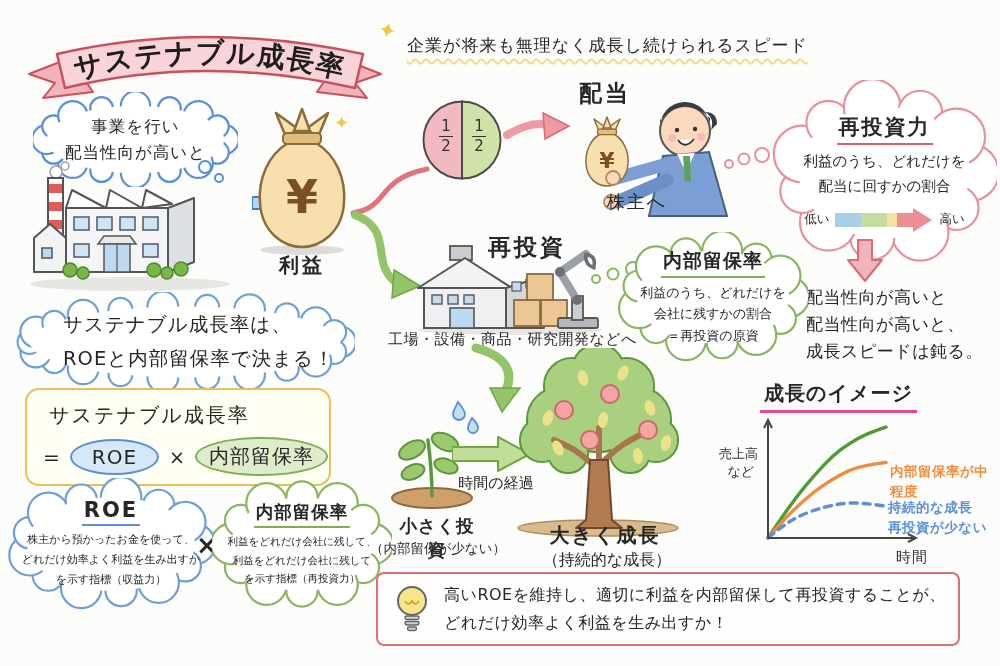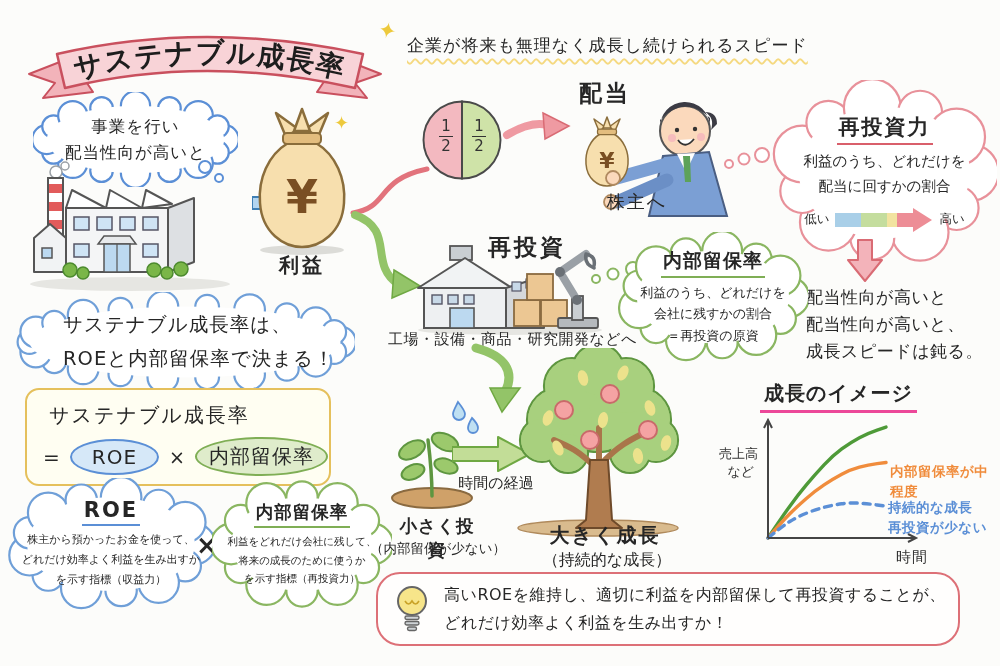--- a/index.html
+++ b/index.html
@@ -18,21 +18,21 @@
   .caption{font-size:15px;letter-spacing:0.5px;}
   .center{text-align:center;}
   .oval{display:inline-block;border-radius:50%;padding:4px 20px;font-size:20px;letter-spacing:1px;}
   .oval-blue{background:#d6e8f8;border:2px solid #5b8fd6;}
   .oval-green{background:#dfeccb;border:2px solid #7fae55;padding:4px 12px;}
   .legend{position:absolute;font-size:13.5px;line-height:1.45;letter-spacing:0.5px;font-weight:600;z-index:3;}
   .sparkle{color:#edc93c;z-index:4;}
   .fraction{position:absolute;width:30px;text-align:center;font-size:15px;line-height:1.15;color:#333;z-index:2;}
   .fraction .bar{display:block;width:14px;border-top:1.6px solid #333;margin:1px auto;}
   #formula-box{border:2.5px solid #e5c05c;border-radius:14px;background:#fffef2;}
-  #bottom-banner{border:2.5px solid #dd7077;border-radius:24px;background:#fffefd;display:flex;align-items:center;}
+  #bottom-banner{border:2.5px solid #dd7077;border-radius:8px;background:#fffefd;display:flex;align-items:center;}
 </style>
 </head>
 <body>
 
 <div id="stage">
 
   <svg class="abs" style="left:15px;top:8px" width="380" height="92" viewBox="0 0 380 92">
     <path d="M55,50 L14,66 L40,75 L28,90 L78,84 Z" fill="#f2b3ba" stroke="#c9505e" stroke-width="2" stroke-linejoin="round"></path>
     <path d="M325,50 L366,66 L340,75 L352,90 L302,84 Z" fill="#f2b3ba" stroke="#c9505e" stroke-width="2" stroke-linejoin="round"></path>
     <path d="M42,46 Q190,12 348,46 L340,80 Q190,46 50,80 Z" fill="#f8d3d7" stroke="#c9505e" stroke-width="2.5" stroke-linejoin="round"></path>
@@ -369,21 +369,21 @@
         <circle cx="28.633439887834683" cy="42.56999999999999" r="15.694799999999997" fill="#fff" stroke="#8ab661" stroke-width="2.2"></circle>
         <circle cx="54.56999999999997" cy="25.41804957866122" r="20.2884" fill="#fff" stroke="#8ab661" stroke-width="2.2"></circle>
         <circle cx="89.99999999999999" cy="19.14" r="15.694799999999997" fill="#fff" stroke="#8ab661" stroke-width="2.2"></circle>
         <circle cx="125.43" cy="25.41804957866121" r="20.2884" fill="#fff" stroke="#8ab661" stroke-width="2.2"></circle>
         <circle cx="151.3665601121653" cy="42.56999999999998" r="15.694799999999997" fill="#fff" stroke="#8ab661" stroke-width="2.2"></circle>
         <ellipse cx="90" cy="66" rx="70.86" ry="46.86" fill="#fff"></ellipse>
       </svg>
     <div class="cloud-content">
       <div class="cloud-title u-green" style="font-size:17.5px;letter-spacing:1px">内部留保率</div>
       <div style="font-size:10.5px;line-height:1.8">利益をどれだけ会社に残して、</div>
-      <div style="font-size:10.5px;line-height:1.8">将来の成長のために使うか</div>
+      <div style="font-size:10.5px;line-height:1.8">利益をどれだけ会社に残して</div>
       <div style="font-size:10.5px;line-height:1.8">を示す指標（再投資力）</div>
     </div>
   </div>
 
   <svg class="abs" style="left:388px;top:398px" width="92" height="118" viewBox="0 0 92 118">
     <ellipse cx="44" cy="100" rx="40" ry="10" fill="#cfa169" stroke="#8a6a40" stroke-width="2"></ellipse>
     <path d="M44,98 C44,74 42,58 40,42" fill="none" stroke="#5e9640" stroke-width="3.5" stroke-linecap="round"></path>
     <ellipse cx="24" cy="52" rx="14" ry="8" fill="#9cc96c" stroke="#5e9640" stroke-width="2" transform="rotate(-28 24 52)"></ellipse>
     <ellipse cx="57" cy="44" rx="14" ry="8" fill="#9cc96c" stroke="#5e9640" stroke-width="2" transform="rotate(24 57 44)"></ellipse>
     <ellipse cx="25" cy="74" rx="12" ry="7" fill="#9cc96c" stroke="#5e9640" stroke-width="2" transform="rotate(-22 25 74)"></ellipse>

